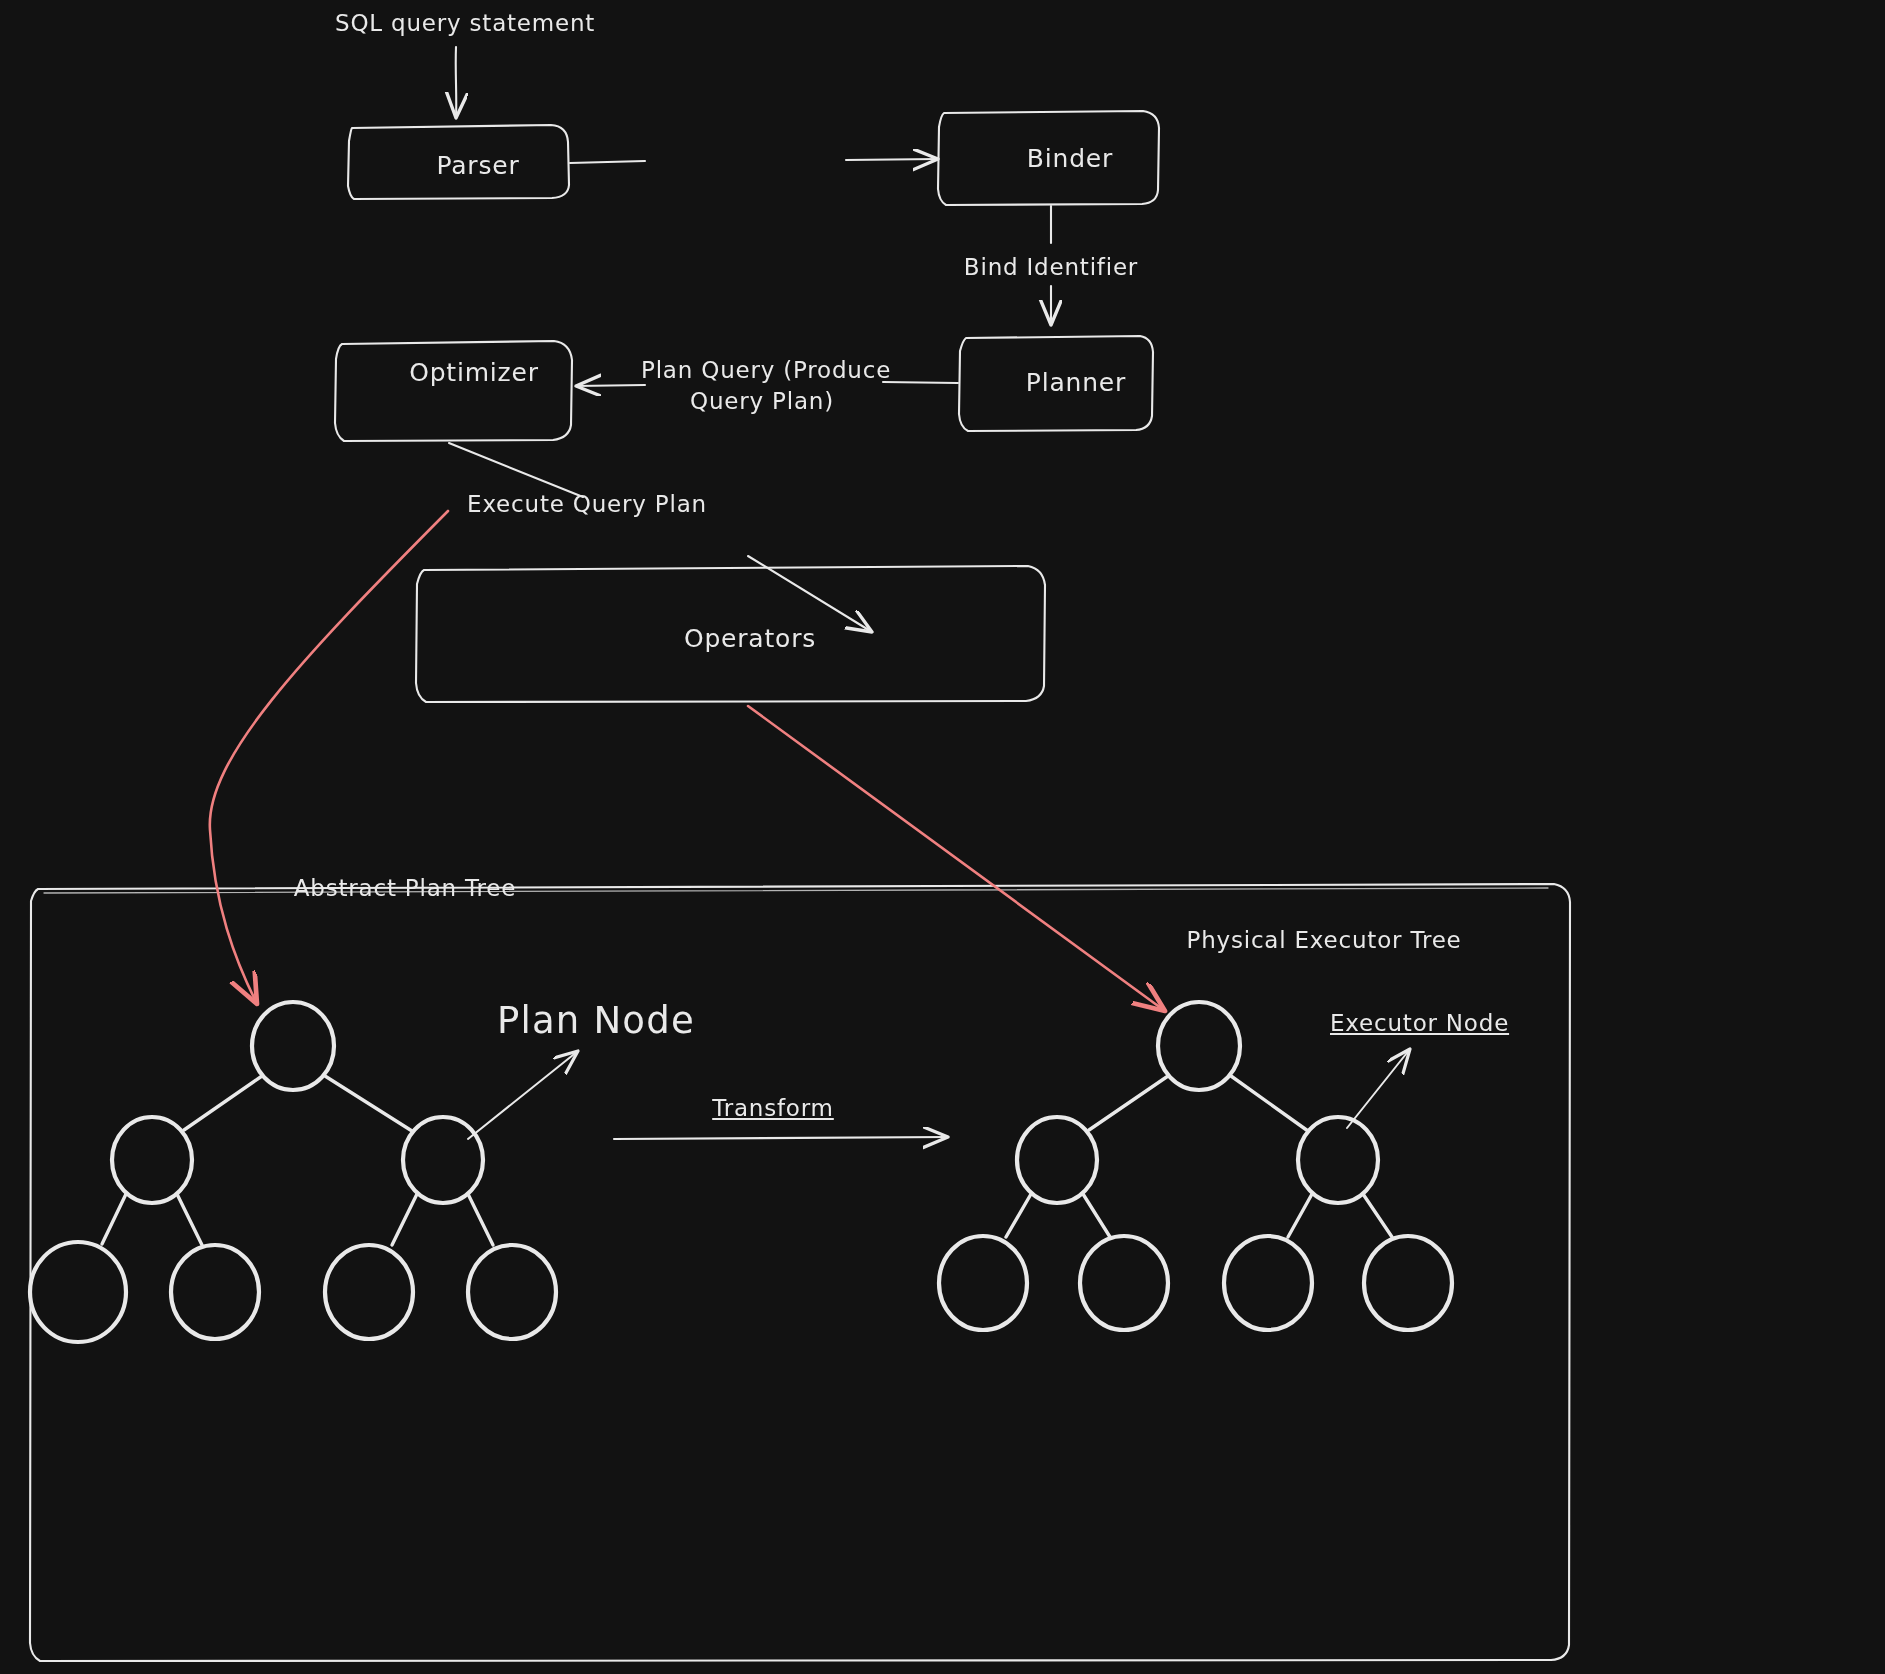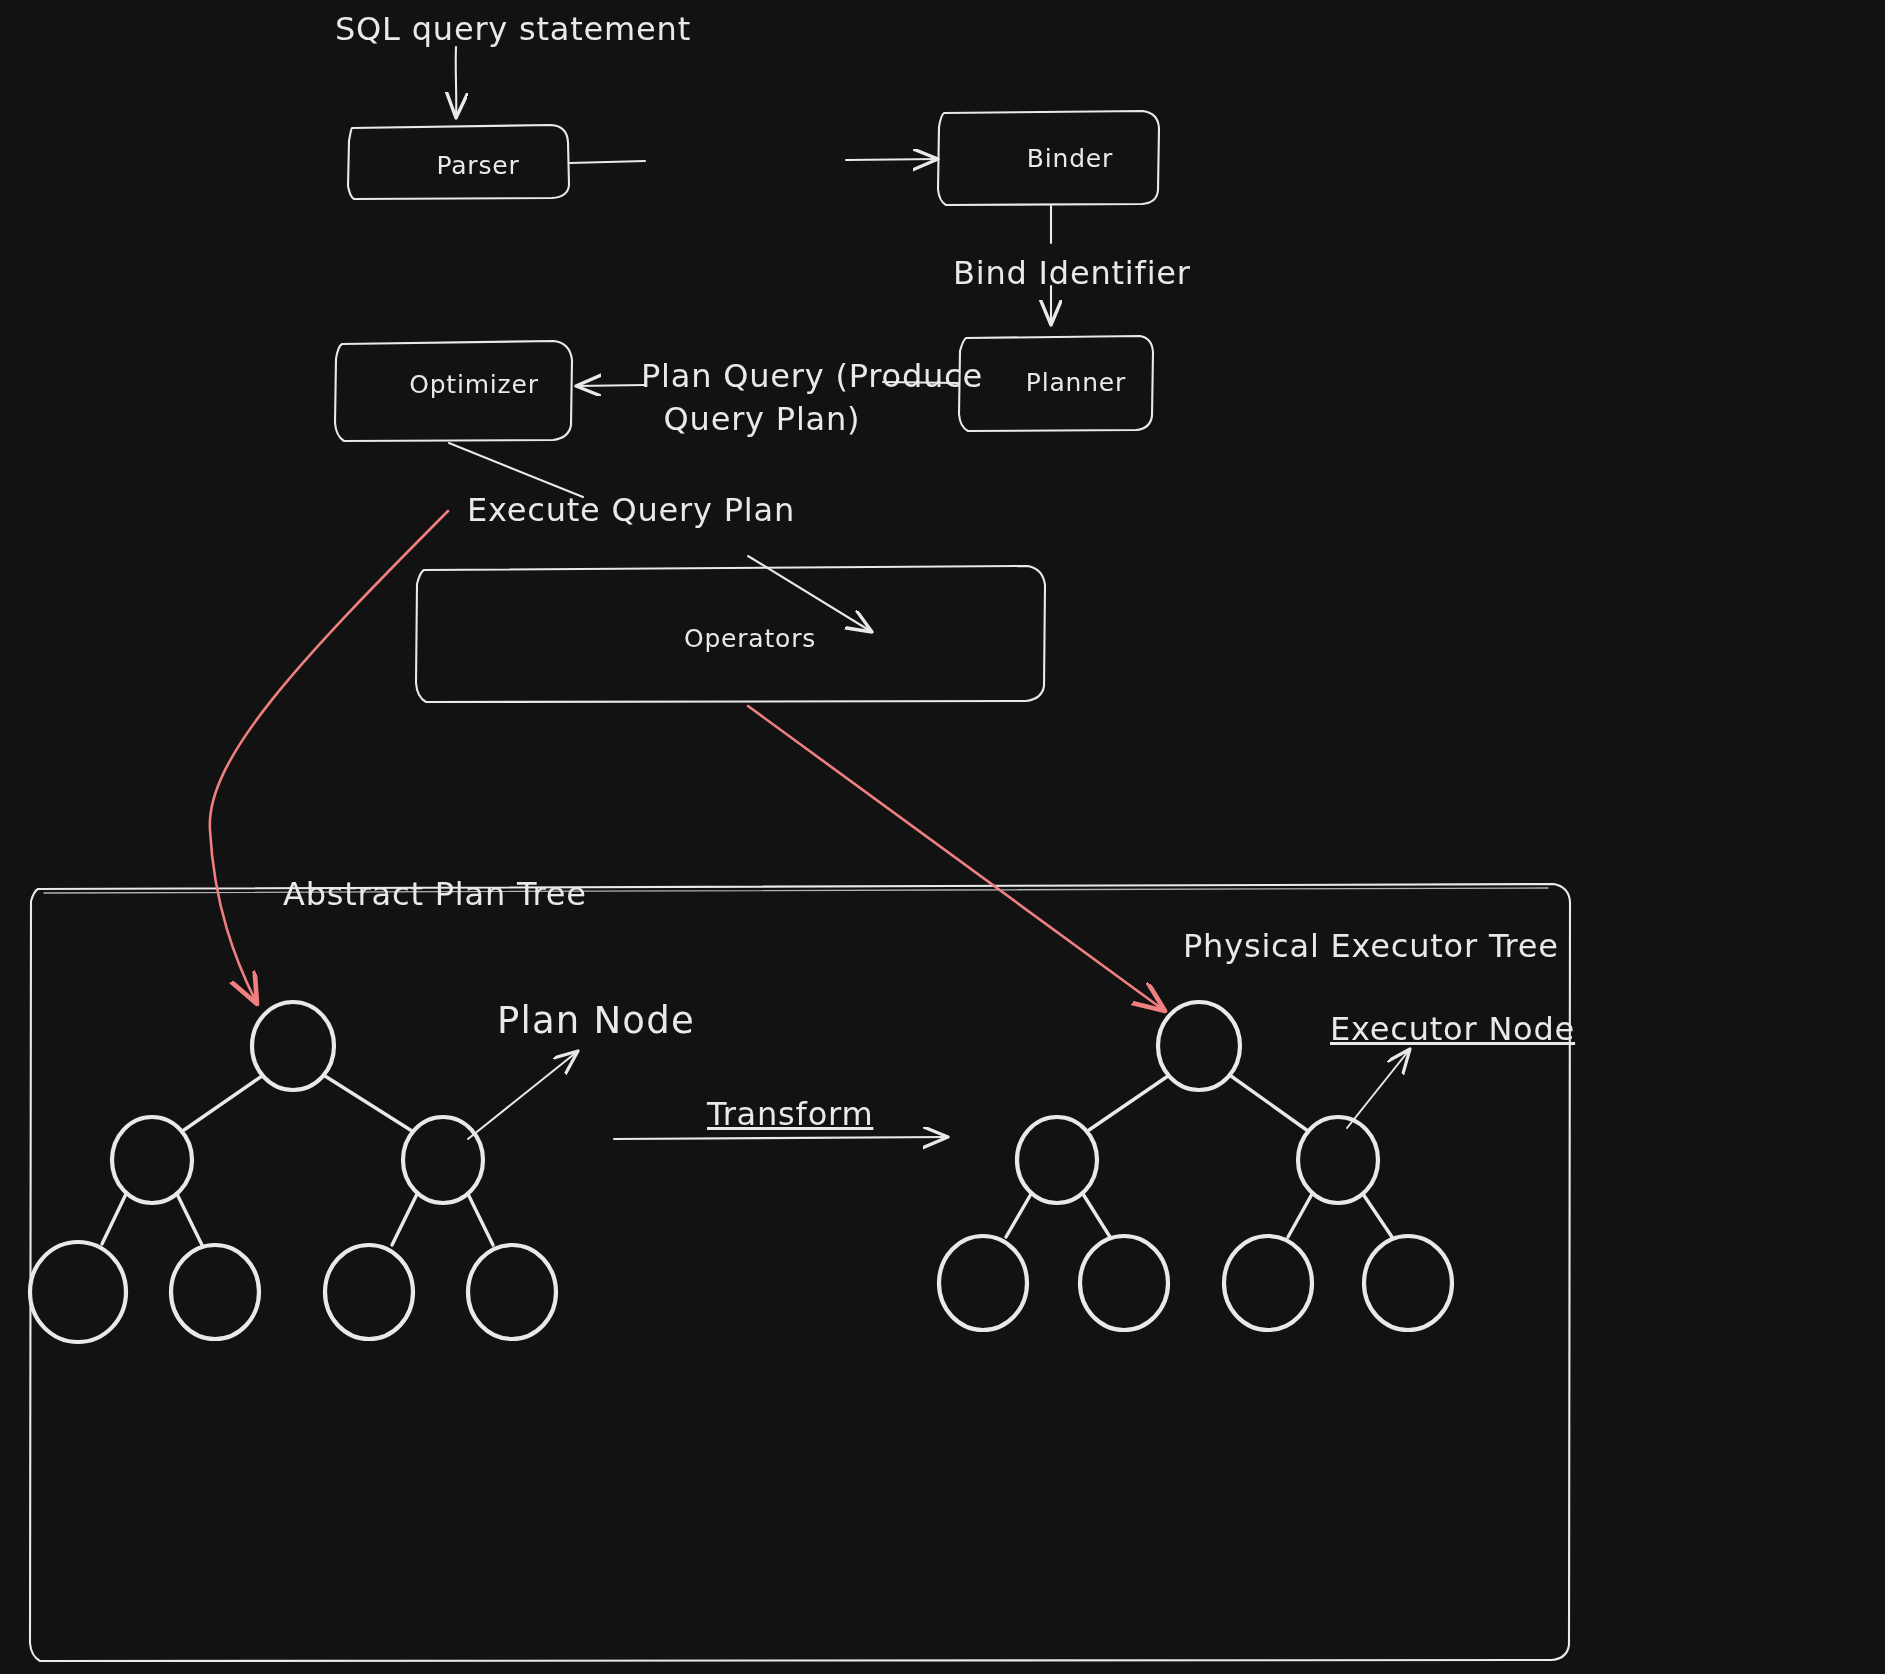--- a/index.html
+++ b/index.html
@@ -7,21 +7,21 @@
     width:1885px;height:1674px;overflow:hidden;
     font-family:"DejaVu Sans", sans-serif;
     color:#e8e8e8;
   }
   #stage{position:relative;width:1885px;height:1674px;background:#121212;}
   svg.layer{position:absolute;top:0;left:0;width:1885px;height:1674px;}
   .lbl{
     position:absolute;
     color:#e9e9e9;
     font-family:"DejaVu Sans", sans-serif;
-    font-size:32px;
+    font-size:23px;
     letter-spacing:.8px;
     line-height:1.35;
     white-space:pre;
     text-align:center;
     pointer-events:none;
   }
   .box-label{font-size:25px;margin-left:20px;}
   .big{font-size:37px;letter-spacing:1.2px;}
 </style>
 </head>
@@ -152,21 +152,21 @@
 
   <div class="lbl box-label" style="left:980px;top:142px;width:140px;">Binder</div>
 
   <div class="lbl" style="left:953px;top:252px;width:196px;">Bind Identifier</div>
 
   <div class="lbl box-label" style="left:986px;top:366px;width:140px;">Planner</div>
 
   <div class="lbl" style="left:641px;top:355px;width:242px;">Plan Query (Produce
 Query Plan)</div>
 
-  <div class="lbl box-label" style="left:384px;top:368px;width:140px;">Optimizer</div>
+  <div class="lbl box-label" style="left:384px;top:356px;width:140px;">Optimizer</div>
 
   <div class="lbl" style="left:467px;top:489px;width:240px;">Execute Query Plan</div>
 
   <div class="lbl box-label" style="left:660px;top:622px;width:140px;">Operators</div>
 
   <div class="lbl" style="left:283px;top:873px;width:244px;">Abstract Plan Tree</div>
 
   <div class="lbl" style="left:1183px;top:925px;width:282px;">Physical Executor Tree</div>
 
   <div class="lbl big" style="left:497px;top:996px;width:164px;">Plan Node</div>

